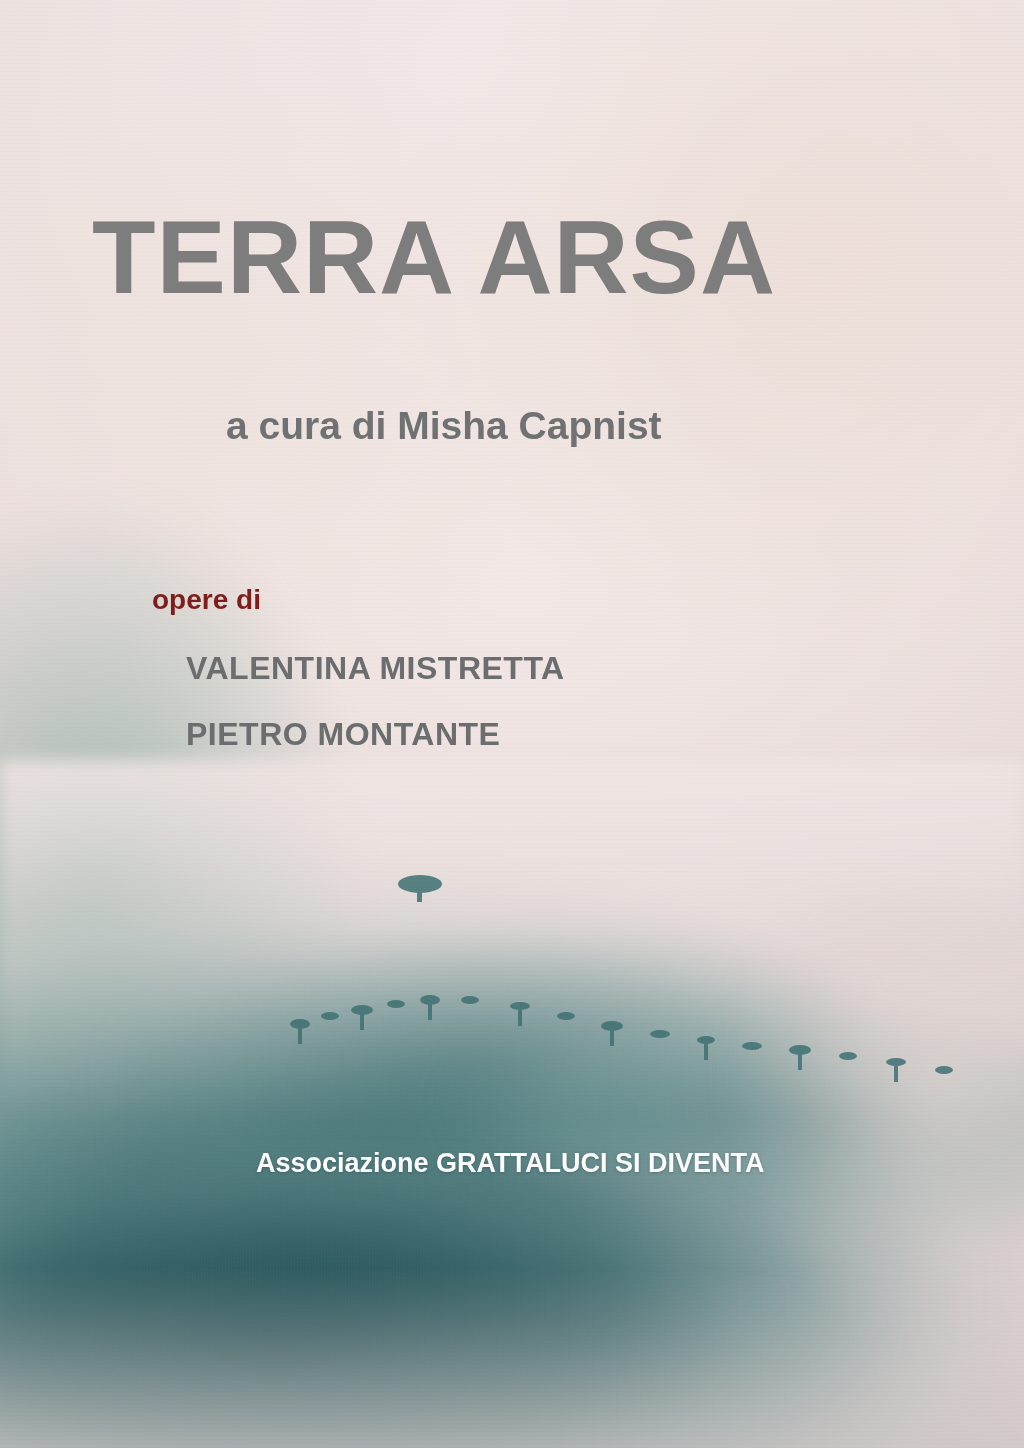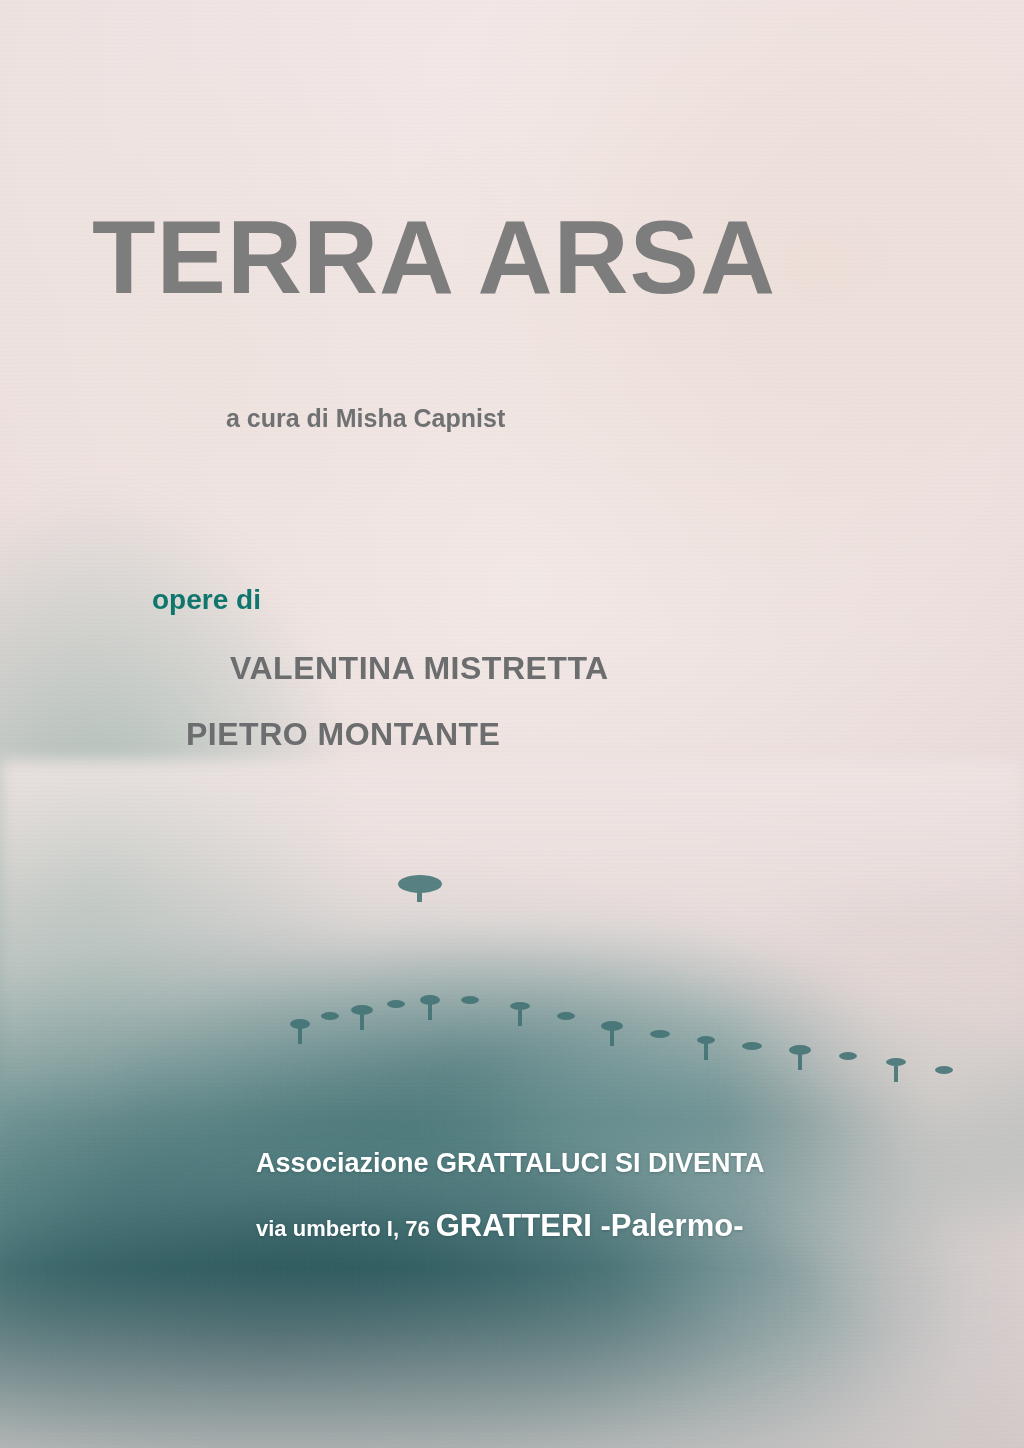--- a/index.html
+++ b/index.html
@@ -144,43 +144,43 @@
     font-weight: 700;
     letter-spacing: 1px;
     color: #7d7d7d;
     line-height: 1;
     white-space: nowrap;
   }
   .curator {
     position: absolute;
     left: 226px;
     top: 404px;
-    font-size: 25px;
+    font-size: 39px;
     font-weight: 700;
     color: #6f7173;
     white-space: nowrap;
   }
   .works-label {
     position: absolute;
     left: 152px;
     top: 584px;
     font-size: 28px;
     font-weight: 700;
-    color: #0f766e;
+    color: #7f1d1d;
   }
   .artist {
     position: absolute;
     left: 186px;
     font-size: 32px;
     font-weight: 700;
     letter-spacing: 0.5px;
     color: #6b6d6f;
     white-space: nowrap;
   }
-  .artist-1 { top: 650px; margin-left: 44px; }
+  .artist-1 { top: 650px; }
   .artist-2 { top: 716px; text-align: center; }
   .artist-3 { top: 782px; }
 
   .info {
     position: absolute;
     left: 256px;
     color: #ffffff;
     font-weight: 700;
     white-space: nowrap;
     text-shadow: 0 1px 3px rgba(30,60,62,0.35);
@@ -245,19 +245,15 @@
     <div class="title">TERRA ARSA</div>
 
     <div class="curator">a cura di Misha Capnist</div>
 
     <div class="works-label">opere di</div>
 
     <div class="artist artist-1">VALENTINA MISTRETTA</div>
     <div class="artist artist-2">PIETRO MONTANTE</div>
 
     <div class="info info-assoc">Associazione GRATTALUCI SI DIVENTA</div>
-    <div class="info info-addr">
-      <span>via umberto I, 76</span>
-      <span class="city">GRATTERI -Palermo-</span>
-    </div>
 
   </div>
 </div>
 
 </body></html>

